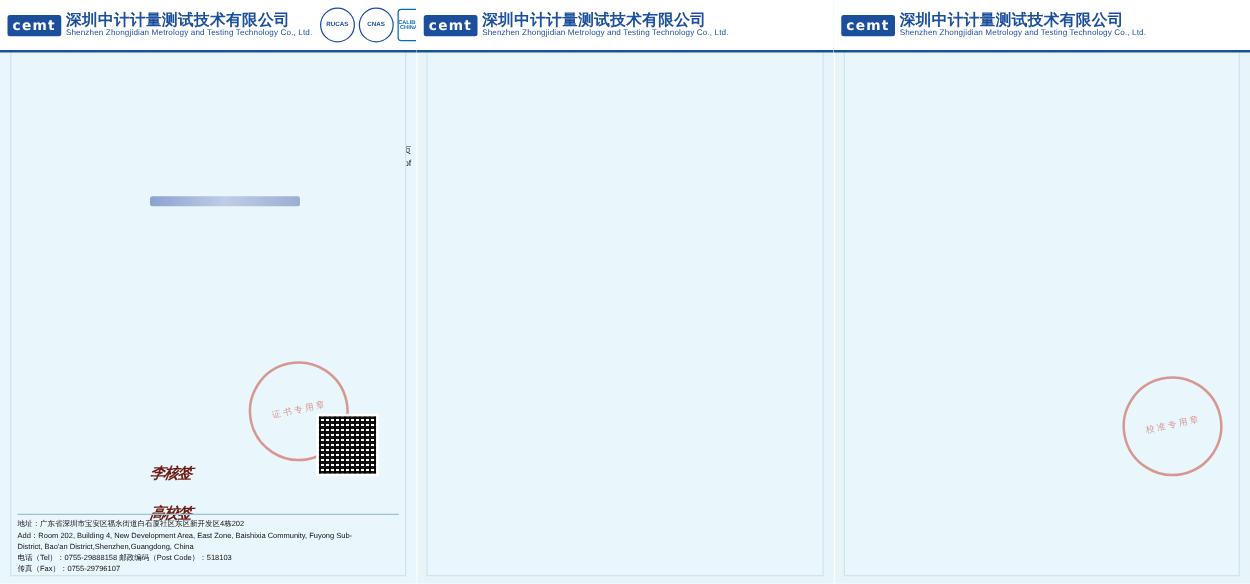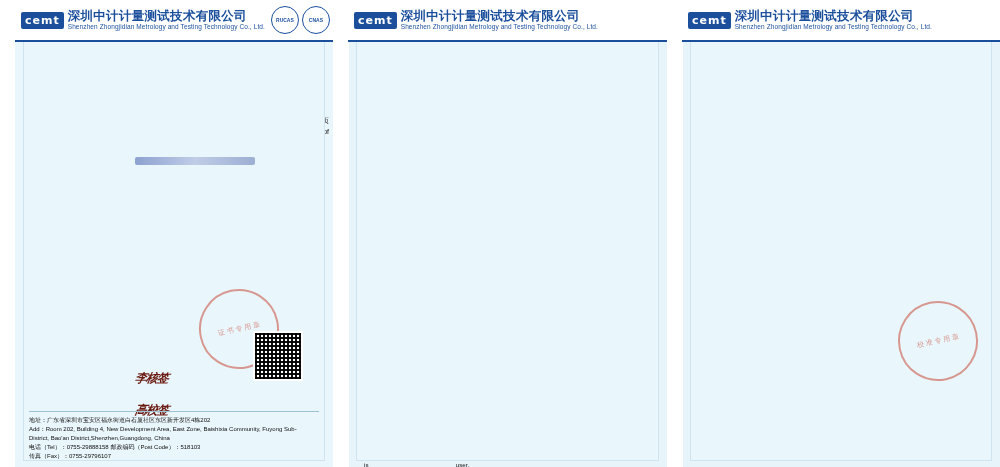--- a/index.html
+++ b/index.html
@@ -9,21 +9,20 @@
     font-family:"Liberation Sans", sans-serif;
     overflow:hidden;
   }
   .sheet-wrap{display:flex;width:1000px;height:467px;}
   .page{
     position:relative;
     width:333px;height:467px;
     background:#e9f6fb;
     box-sizing:border-box;
     overflow:hidden;
-    margin-left:15px;
   }
   .page.p2{width:334px;background:#e7f5fb;}
   .page.p3{width:333px;background:#e7f5fb;}
   .page-inner{
     position:absolute;inset:6px 8px 6px 8px;
     border:1px solid #cfe4ee;
     background:#e9f6fb;
   }
   
   .hdr{

